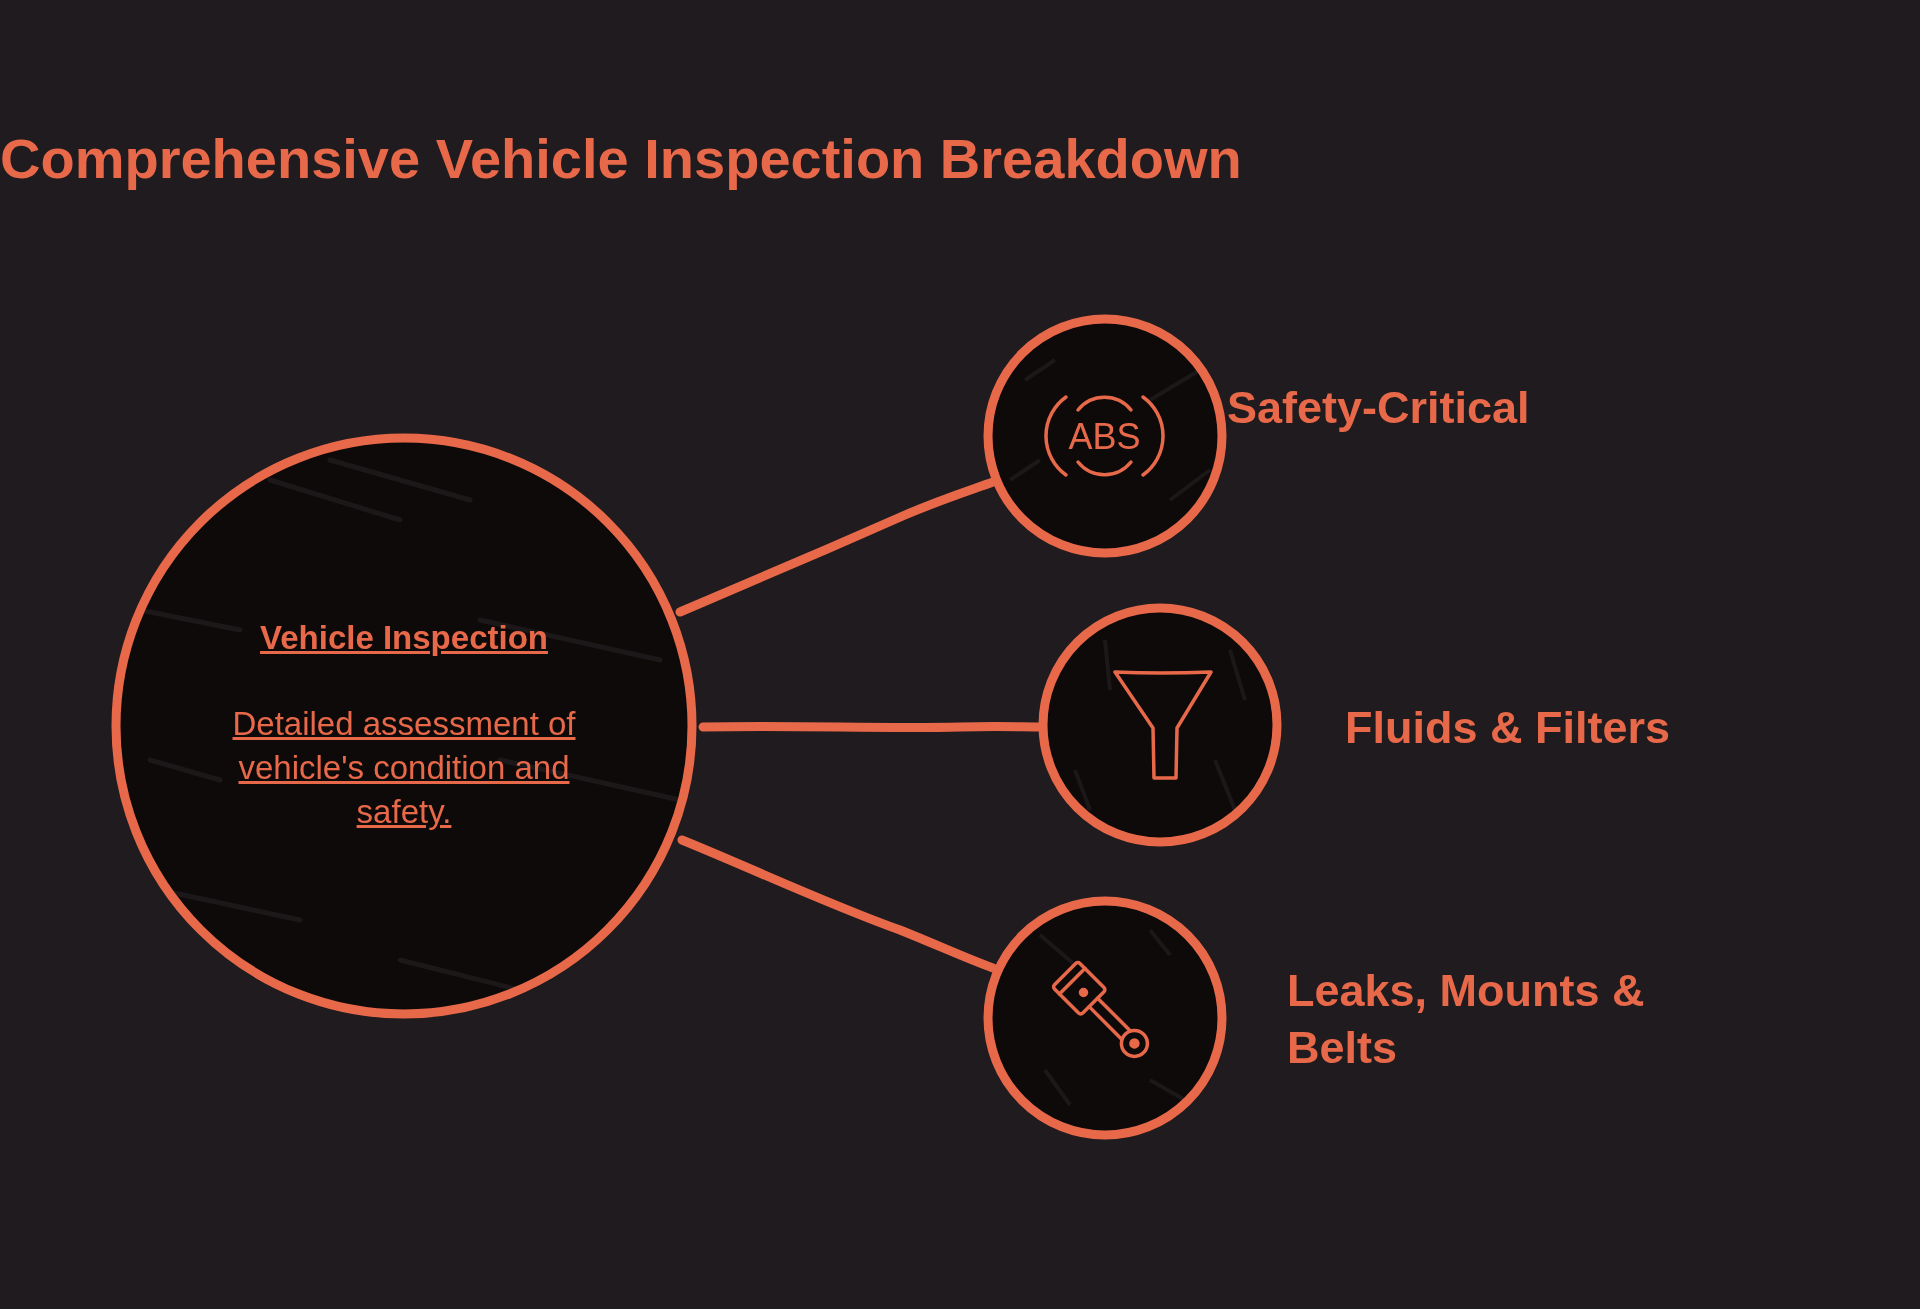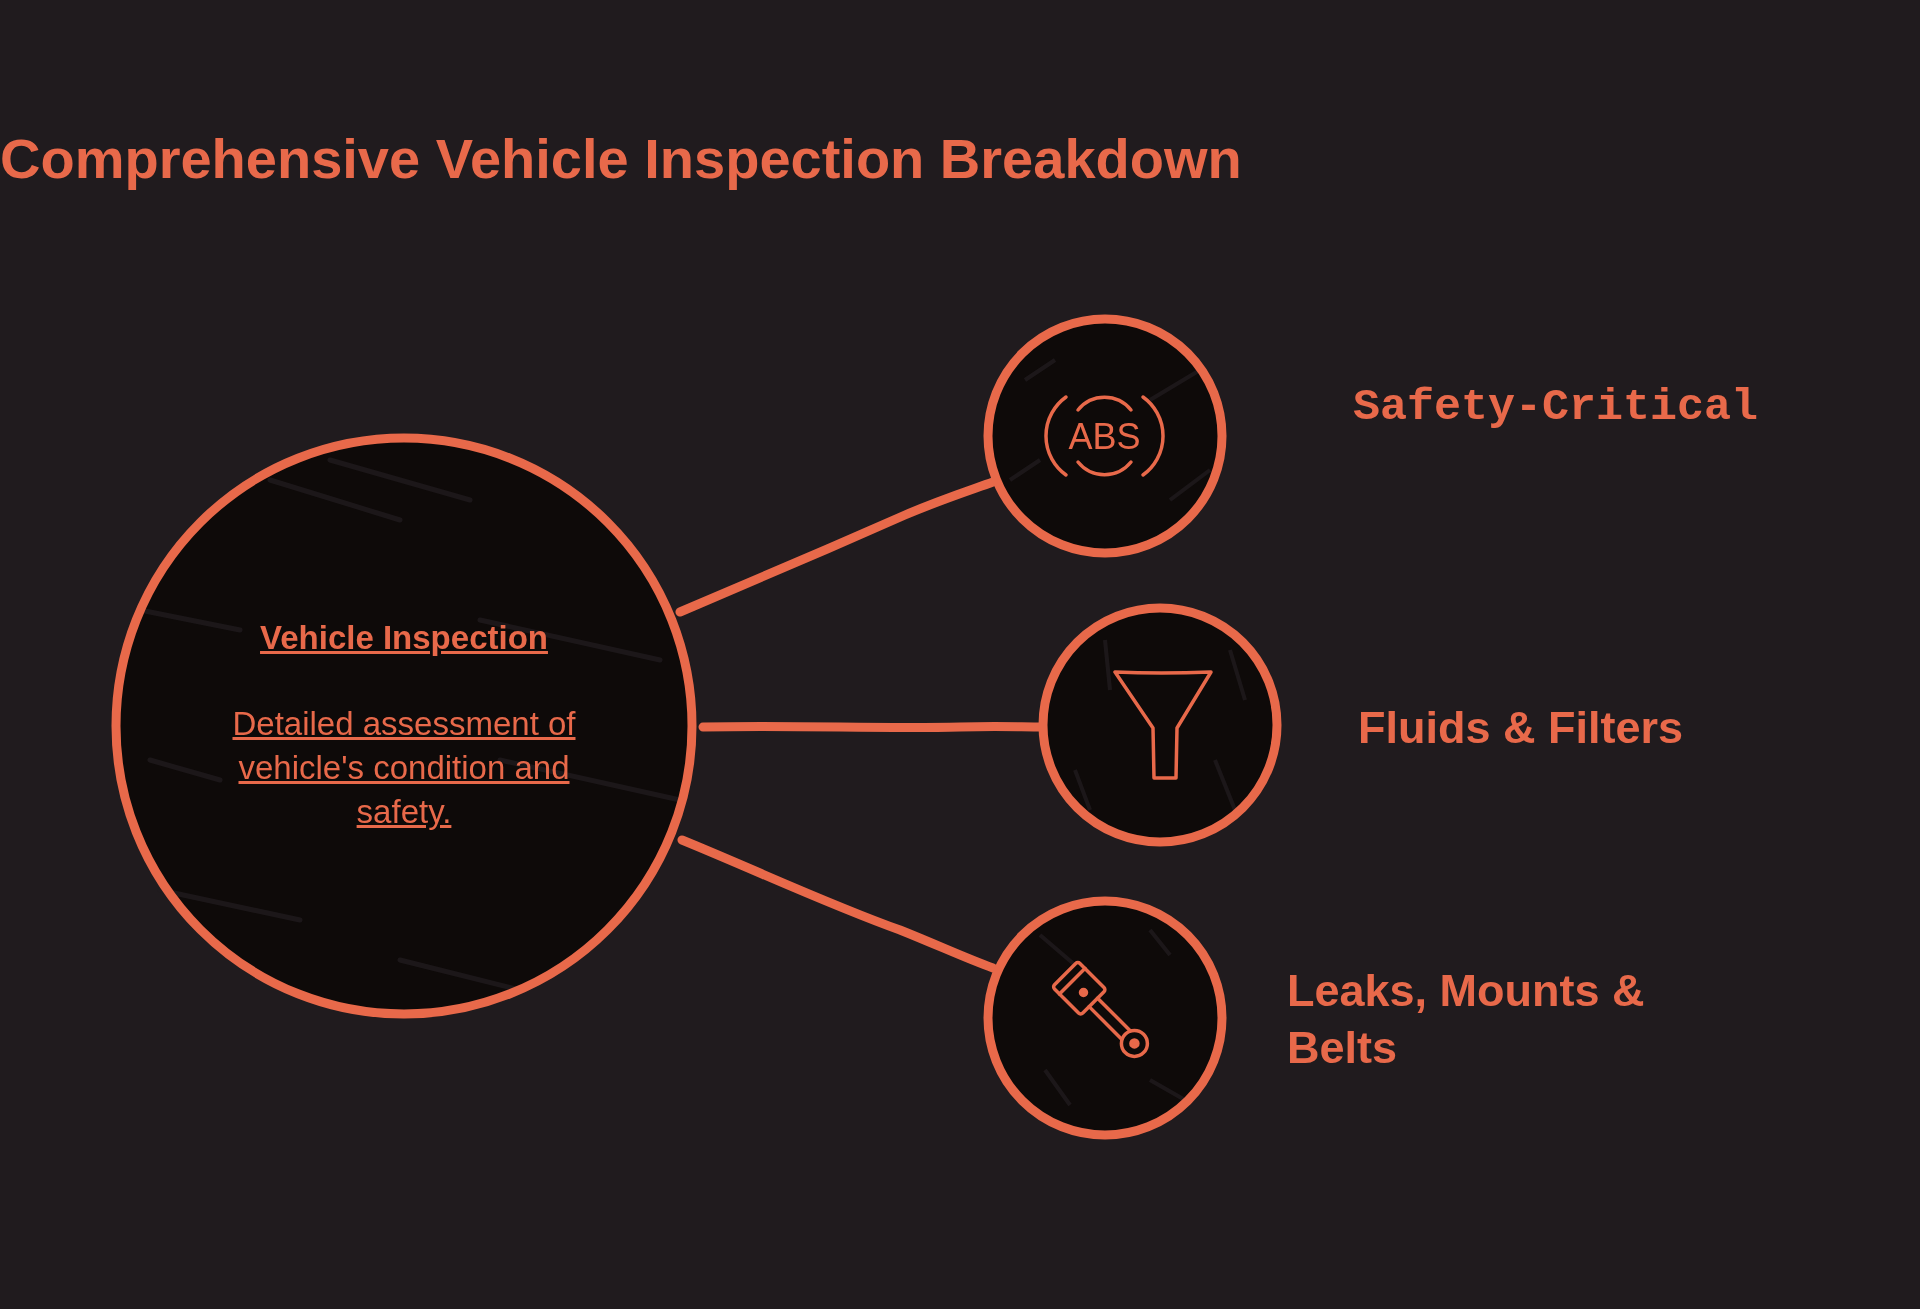--- a/index.html
+++ b/index.html
@@ -124,24 +124,24 @@
       </g>
     </g>
   </g>
 </svg>
 
 <div class="center-text">
   <p class="center-title">Vehicle Inspection</p>
   <p class="center-desc">Detailed assessment of vehicle's condition and safety.</p>
 </div>
 
-<div class="branch-label" style="left:1353px; top:379px;font-family:Liberation Mono, monospace;">
+<div class="branch-label" style="left:1227px; top:379px;">
   <div>Safety-Critical</div>
 </div>
 
-<div class="branch-label" style="left:1345px; top:699px;margin-left:13px;">
+<div class="branch-label" style="left:1345px; top:699px;">
   <div>Fluids &amp; Filters</div>
 </div>
 
 <div class="branch-label" style="left:1287px; top:962px;">
   <div>Leaks, Mounts &amp;</div>
   <div>Belts</div>
 </div>
 
 </body></html>

